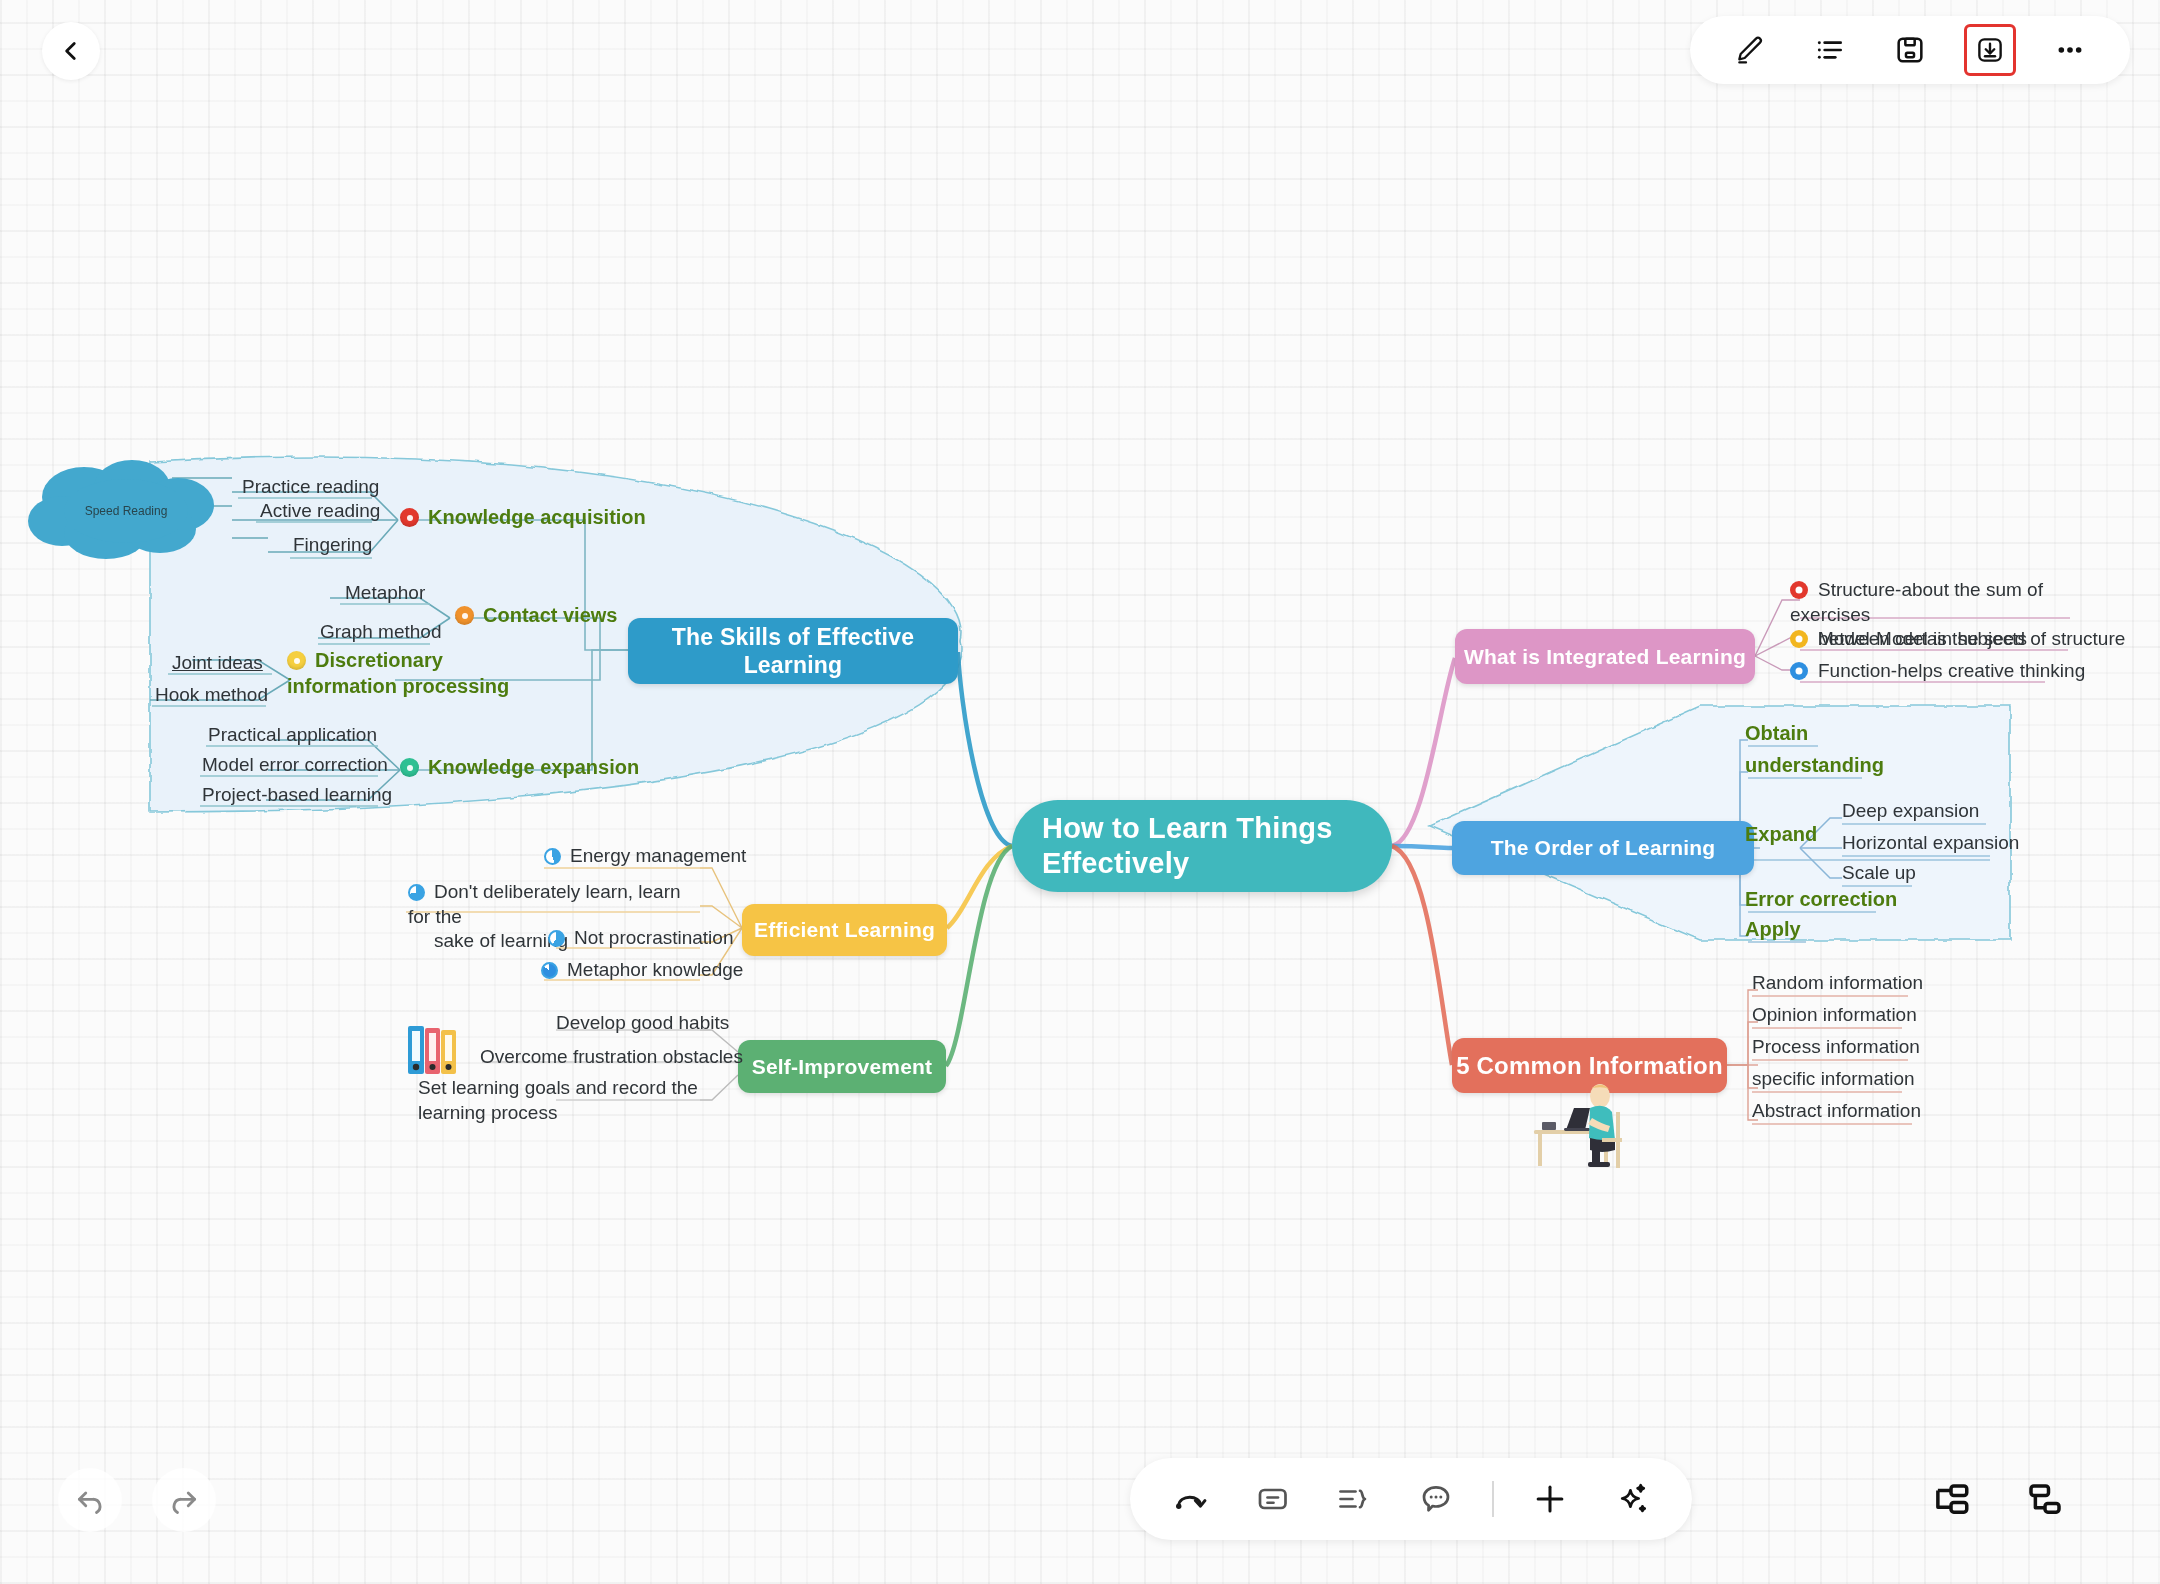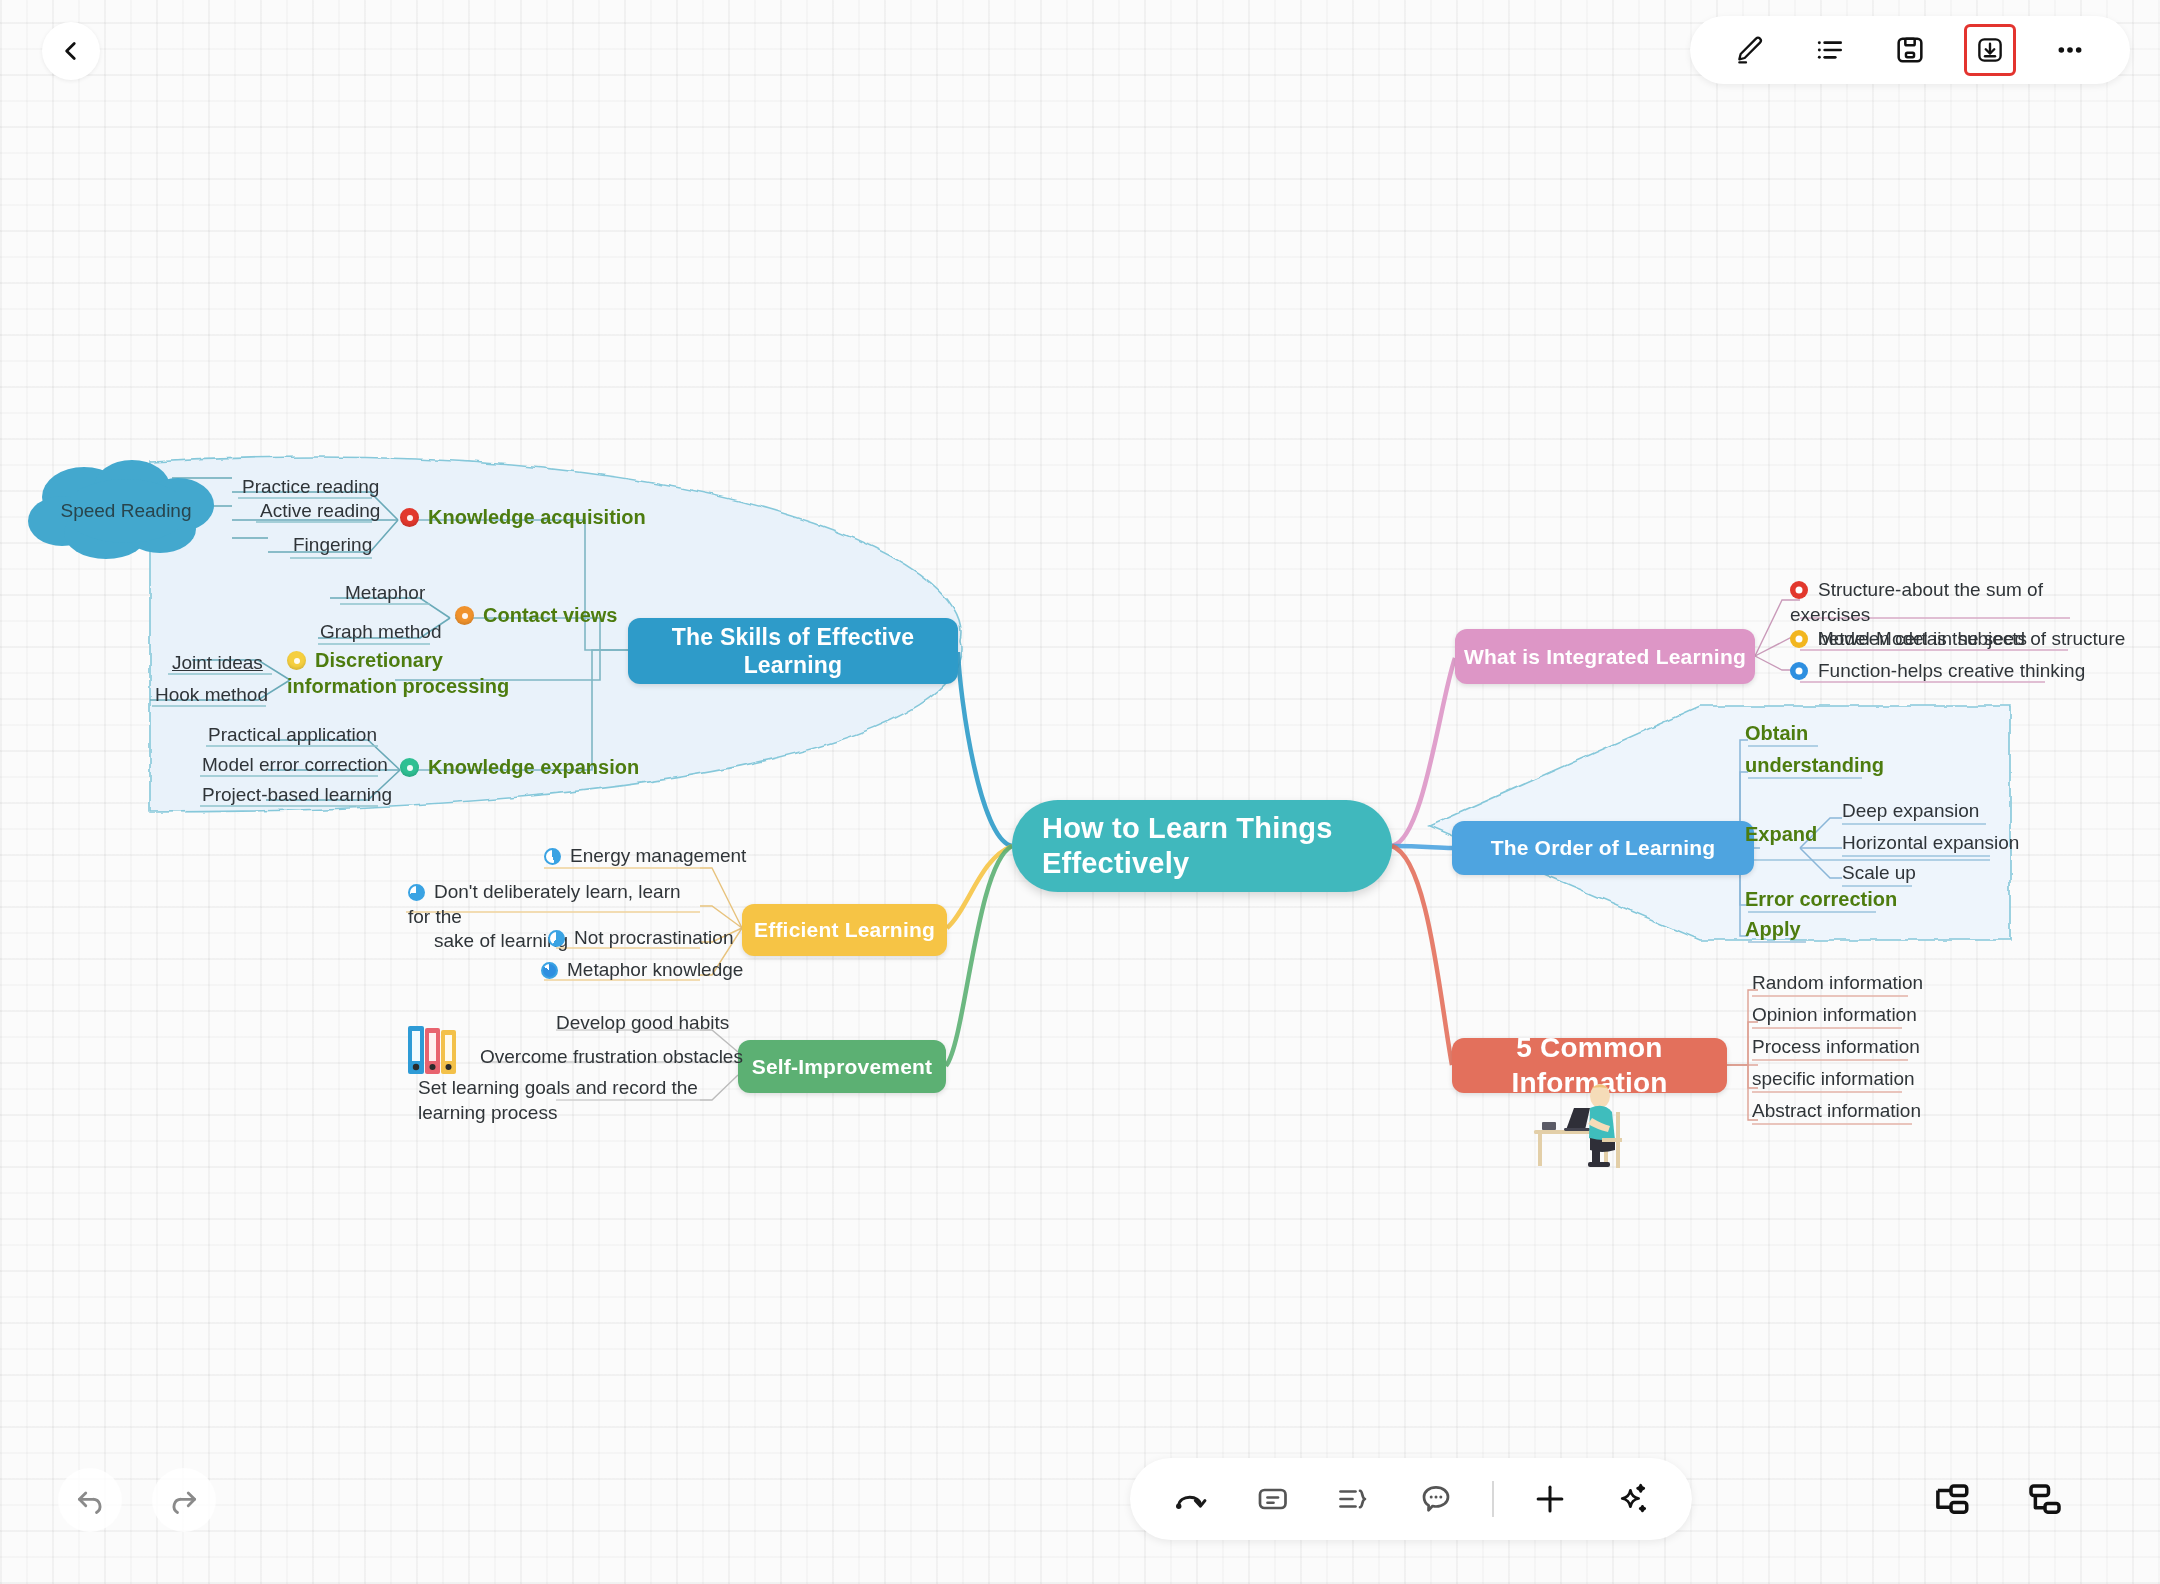--- a/index.html
+++ b/index.html
@@ -25,29 +25,29 @@
   }
   .root{
     left:1012px;top:800px;width:380px;height:92px;border-radius:46px;
     background:#40b8bd;font-size:29px;padding:0 30px;box-sizing:border-box;
     justify-content:flex-start;text-align:left;
     box-shadow:0 4px 10px rgba(0,0,0,0.15);
   }
   .n-skills{left:628px;top:618px;width:330px;height:66px;background:#2e9bc9;font-size:23px;}
   .n-integrated{left:1455px;top:629px;width:300px;height:55px;background:#dd96c6;font-size:21px;}
   .n-order{left:1452px;top:821px;width:302px;height:54px;background:#4ea4e0;font-size:21px;}
-  .n-common{left:1452px;top:1038px;width:275px;height:55px;background:#e3705c;font-size:28px;}
+  .n-common{left:1452px;top:1038px;width:275px;height:55px;background:#e3705c;font-size:24px;}
   .n-efficient{left:742px;top:904px;width:205px;height:52px;background:#f6c445;font-size:21px;}
   .n-self{left:738px;top:1040px;width:208px;height:53px;background:#5cb073;font-size:21px;}
 
   
   .cloud{position:absolute;left:22px;top:455px;width:208px;height:112px;}
   .cloud .lbl{
     position:absolute;inset:0;display:flex;align-items:center;justify-content:center;
-    font-size:19px;color:#28454d;z-index:2;
+    font-size:12px;color:#28454d;z-index:2;
   }
 
   
   .leaf{position:absolute;font-size:19px;color:#2f3438;white-space:nowrap;}
   .leaf.b{font-weight:bold;color:#4d7c0f;font-size:20px;}
 
   
   .badge{
     display:inline-block;width:19px;height:19px;border-radius:50%;
     vertical-align:-3px;margin-right:9px;position:relative;

